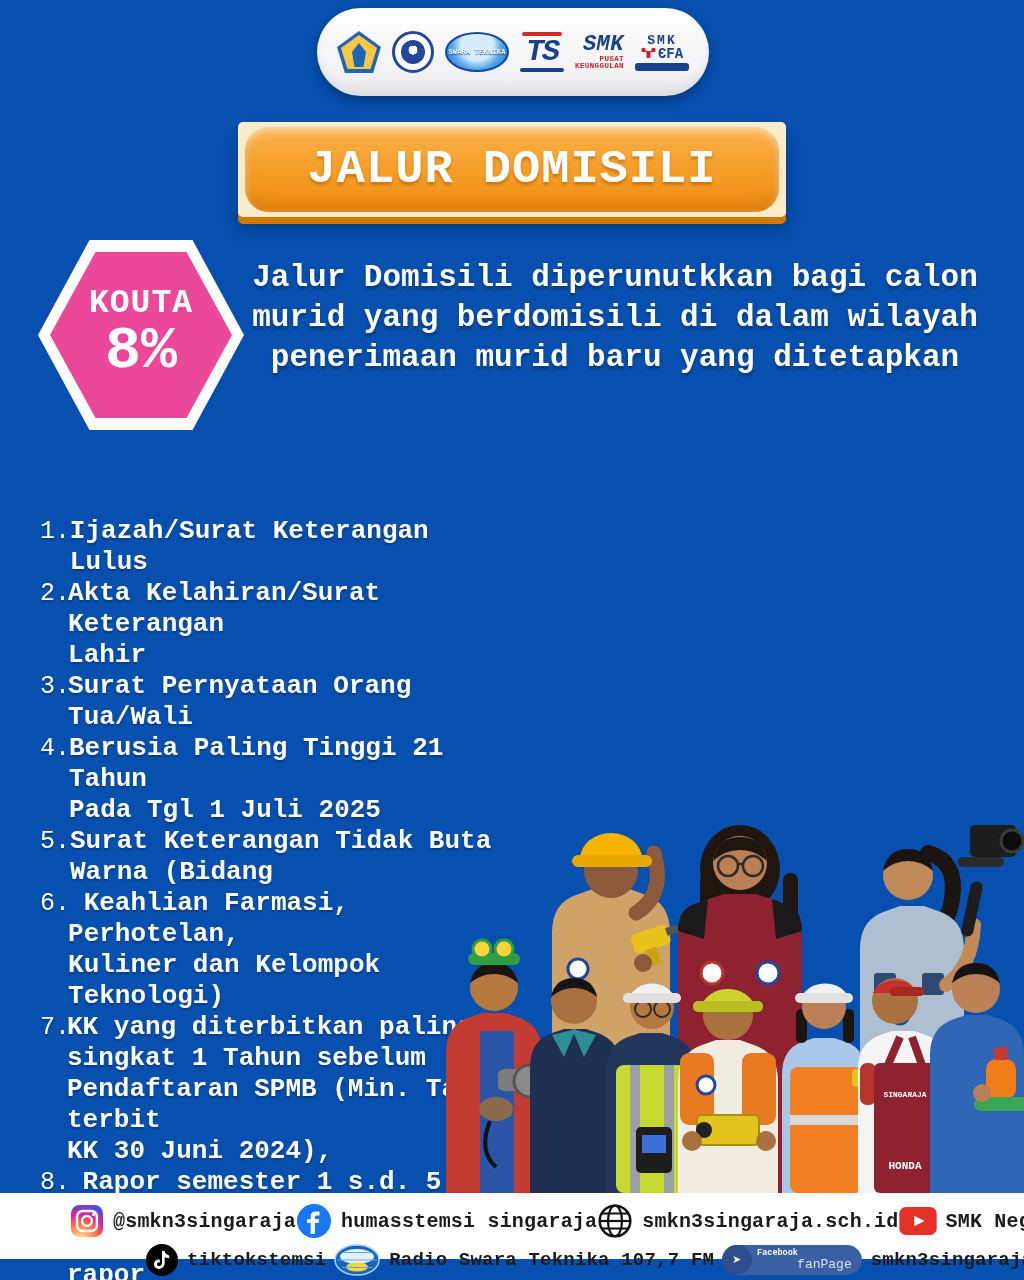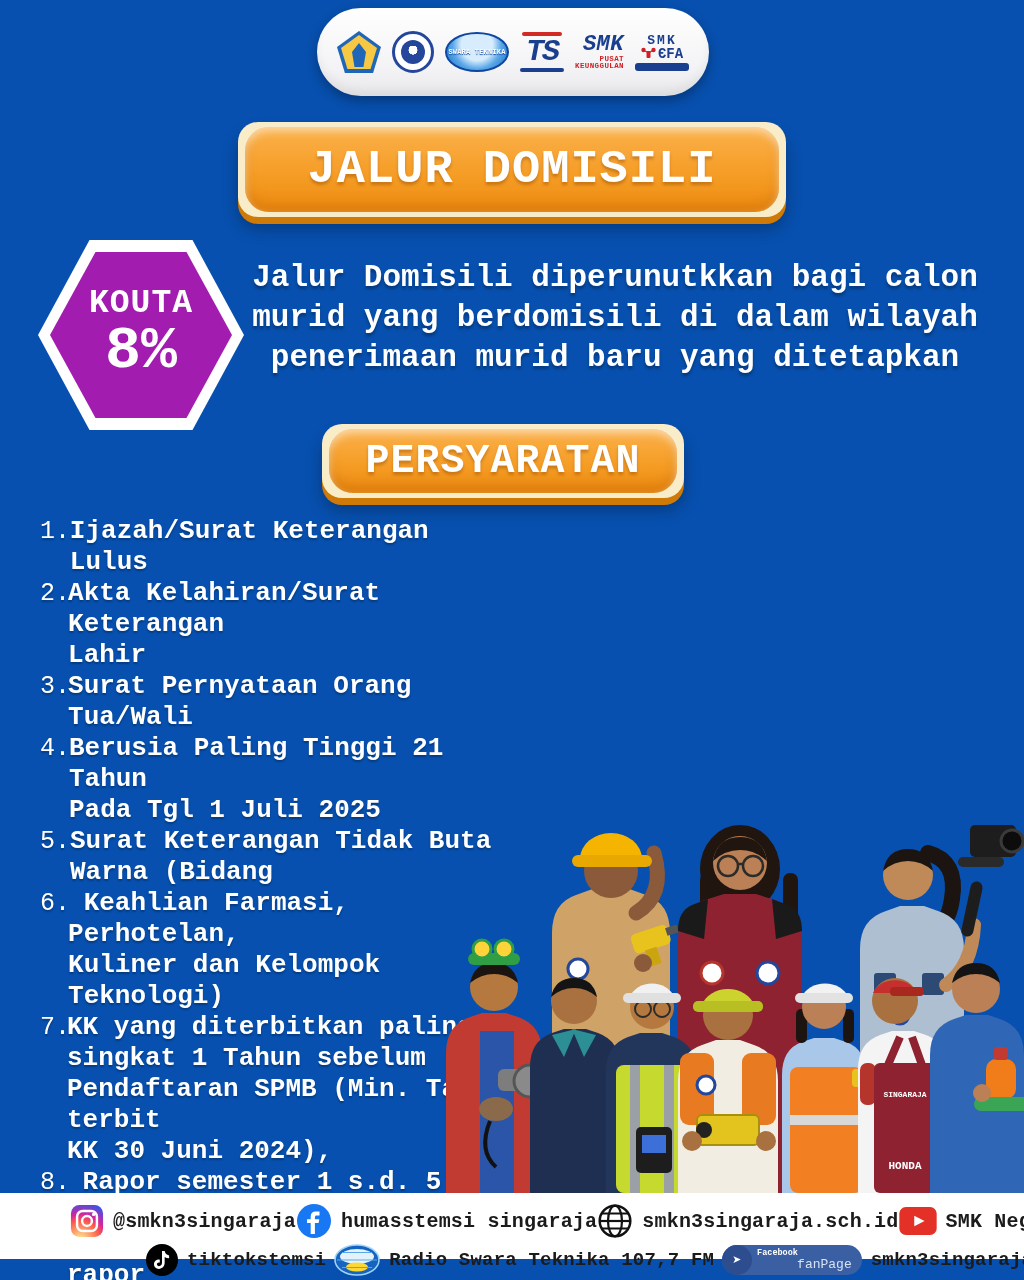--- a/index.html
+++ b/index.html
@@ -31,37 +31,37 @@
   .smkpk-logo{display:flex;flex-direction:column;align-items:flex-end;flex:0 0 auto;line-height:1;}
   .smkpk-logo .smk{font-size:22px;font-weight:700;font-style:italic;color:#1b3f8f;letter-spacing:.5px;}
   .smkpk-logo .r1,.smkpk-logo .r2{font-size:7.5px;font-weight:700;color:#d02027;letter-spacing:.4px;}
   .efa-logo{display:flex;flex-direction:column;align-items:center;flex:0 0 auto;line-height:1;}
   .efa-logo .smk{font-size:13px;font-weight:700;color:#1b3f8f;letter-spacing:2px;}
   .efa-row{display:flex;align-items:center;gap:2px;}
   .efa-row .efa-text{font-size:14px;font-weight:700;color:#1b3f8f;}
   .efa-logo .bar-navy{width:54px;height:8px;border-radius:3px;background:#1b3f8f;margin-top:2px;}
 
   
-  .banner{position:absolute;background:#F8ECC9;border-radius:20px;padding:5px 7px;box-sizing:border-box;
+  .banner{position:absolute;background:#F8ECC9;border-radius:5px;padding:5px 7px;box-sizing:border-box;
           box-shadow:0 7px 0 #CF7A06, 0 12px 16px rgba(0,0,0,.28);}
   .banner-core{width:100%;height:100%;border-radius:24px;display:flex;align-items:center;justify-content:center;
           background:linear-gradient(180deg,#FBB14B 0%,#F59D26 55%,#EE8C10 100%);
           box-shadow:inset 0 4px 8px rgba(255,255,255,.55), inset 0 -8px 12px rgba(190,95,0,.35);}
   .banner-title{left:238px;top:122px;width:548px;height:95px;}
   .banner-title .banner-core span{font-size:47px;font-weight:700;color:#fff;letter-spacing:1px;
           text-shadow:0 3px 3px rgba(140,70,0,.4);}
   .banner-section{left:322px;top:424px;width:362px;height:74px;}
   .banner-section .banner-core span{font-size:40px;font-weight:700;color:#fff;letter-spacing:1px;
           text-shadow:0 3px 3px rgba(140,70,0,.4);}
 
   
   .hex-outer{position:absolute;left:38px;top:240px;width:206px;height:190px;
              clip-path:polygon(25% 0,75% 0,100% 50%,75% 100%,25% 100%,0 50%);background:#fff;}
   .hex-inner{position:absolute;left:50px;top:252px;width:182px;height:166px;
-             clip-path:polygon(25% 0,75% 0,100% 50%,75% 100%,25% 100%,0 50%);background:#a21caf;
+             clip-path:polygon(25% 0,75% 0,100% 50%,75% 100%,25% 100%,0 50%);background:#ec4899;
              display:flex;flex-direction:column;align-items:center;justify-content:center;}
   .hex-inner .q-label{font-size:33px;font-weight:700;color:#fff;letter-spacing:1px;line-height:1;}
   .hex-inner .q-value{font-size:60px;font-weight:700;color:#fff;line-height:1.05;}
 
   
   .intro{position:absolute;left:250px;top:258px;width:730px;text-align:center;color:#fff;
          font-size:31px;line-height:40px;font-weight:700;white-space:pre-line;
          text-shadow:0 3px 3px rgba(0,0,0,.3);}
 
   
@@ -142,25 +142,20 @@
   <div class="hex-outer"></div>
   <div class="hex-inner">
     <span class="q-label">KOUTA</span>
     <span class="q-value">8%</span>
   </div>
 
   <div class="intro">Jalur Domisili diperunutkkan bagi calon
 murid yang berdomisili di dalam wilayah
 penerimaan murid baru yang ditetapkan</div>
 
-  <div class="banner banner-section">
-    <div class="banner-core">
-        <span>PERSYARATAN</span>
-      </div>
-  </div>
 
   <ol class="req-list">
       <li class="req">
         <span class="req-num">1.</span>
         <span class="req-text">Ijazah/Surat Keterangan Lulus</span>
       </li>
       <li class="req">
         <span class="req-num">2.</span>
         <span class="req-text">Akta Kelahiran/Surat Keterangan
 Lahir</span>

